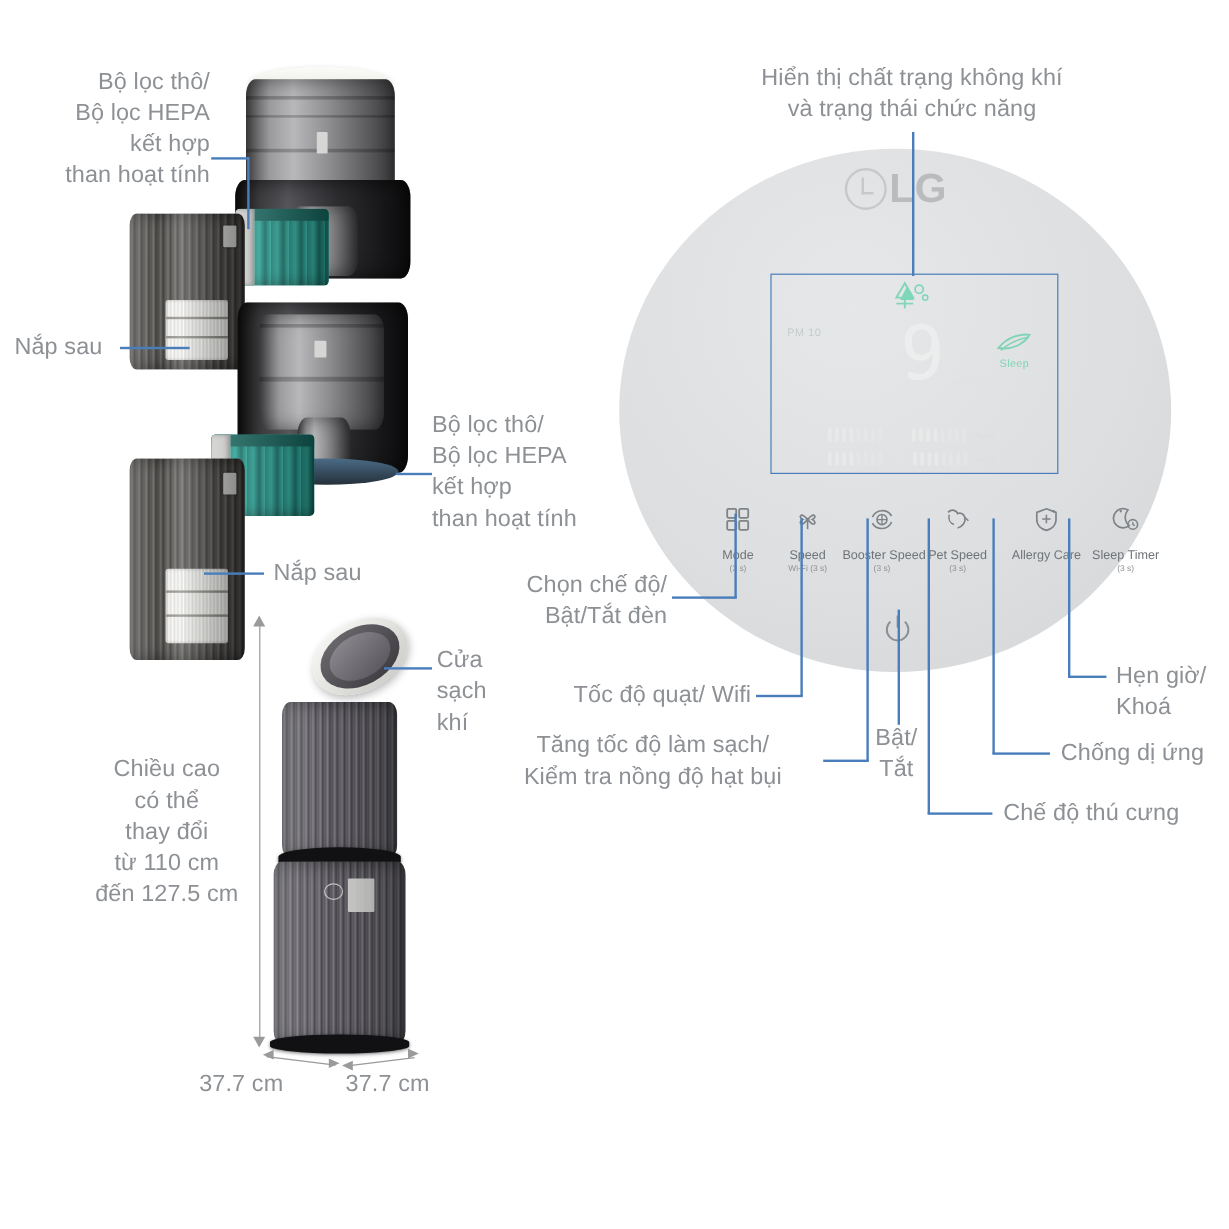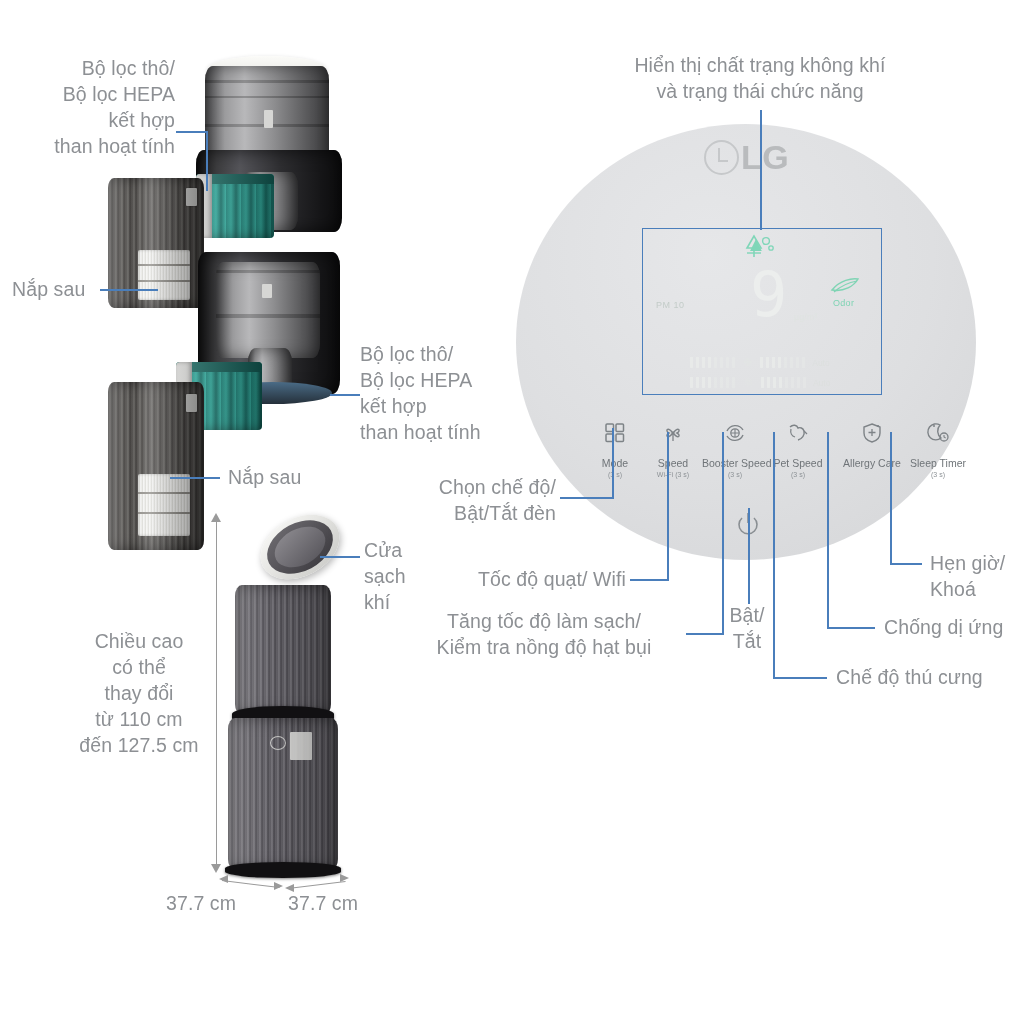--- a/index.html
+++ b/index.html
@@ -266,31 +266,31 @@
 
     <div class="treeico" style="left:104px;top:6px;">▲</div>
     <svg style="position:absolute;left:100px;top:4px;" width="36" height="30" viewBox="0 0 36 30">
       <path d="M12 4 L5 16 L19 16 Z" fill="none" stroke="#7fd6b8" stroke-width="1.6"></path>
       <path d="M12 16 L12 25" stroke="#7fd6b8" stroke-width="1.6"></path>
       <path d="M5 21 L19 21" stroke="#7fd6b8" stroke-width="1.4"></path>
       <circle cx="24" cy="9" r="3.4" fill="none" stroke="#7fd6b8" stroke-width="1.4"></circle>
       <circle cx="29" cy="16" r="2.2" fill="none" stroke="#7fd6b8" stroke-width="1.3"></circle>
     </svg>
 
-    <div class="pm" style="left:14px;top:44px;margin-top:28px;">PM 10</div>
+    <div class="pm" style="left:14px;top:44px;">PM 10</div>
 
     <div class="bigdigit" style="left:108px;top:36px;">9</div>
 
     <div class="unit" style="left:152px;top:84px;">µg/m³</div>
 
     <svg style="position:absolute;left:188px;top:48px;" width="30" height="22" viewBox="0 0 30 22">
       <path d="M2 14 C10 4 22 2 28 3 C24 10 14 16 2 14 Z" fill="none" stroke="#7fd4b4" stroke-width="1.5"></path>
       <path d="M4 16 C12 9 21 6 27 5" fill="none" stroke="#7fd4b4" stroke-width="1.2"></path>
     </svg>
-    <div class="odor" style="left:191px;top:70px;">Odor</div>
+    <div class="odor" style="left:191px;top:70px;">Sleep</div>
 
     <div class="barrow" style="left:48px;top:128px;">
       <div class="seg"></div>
         <div class="seg"></div>
         <div class="seg"></div>
         <div class="seg"></div>
       <div class="seg d"></div>
         <div class="seg d"></div>
         <div class="seg d"></div>
         <div class="seg d"></div>

